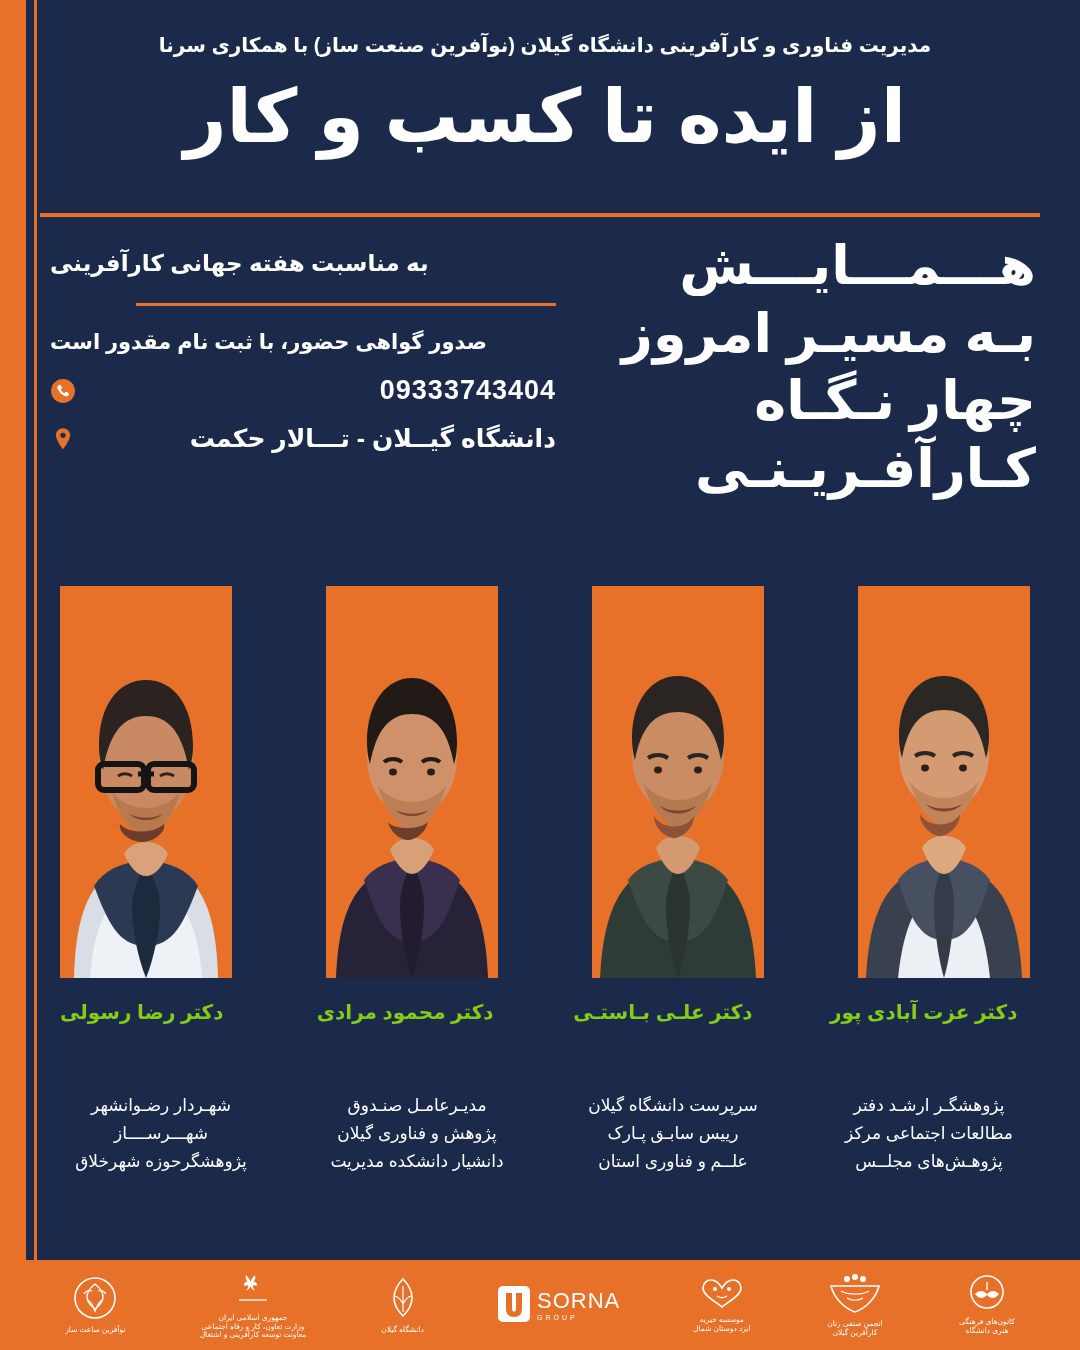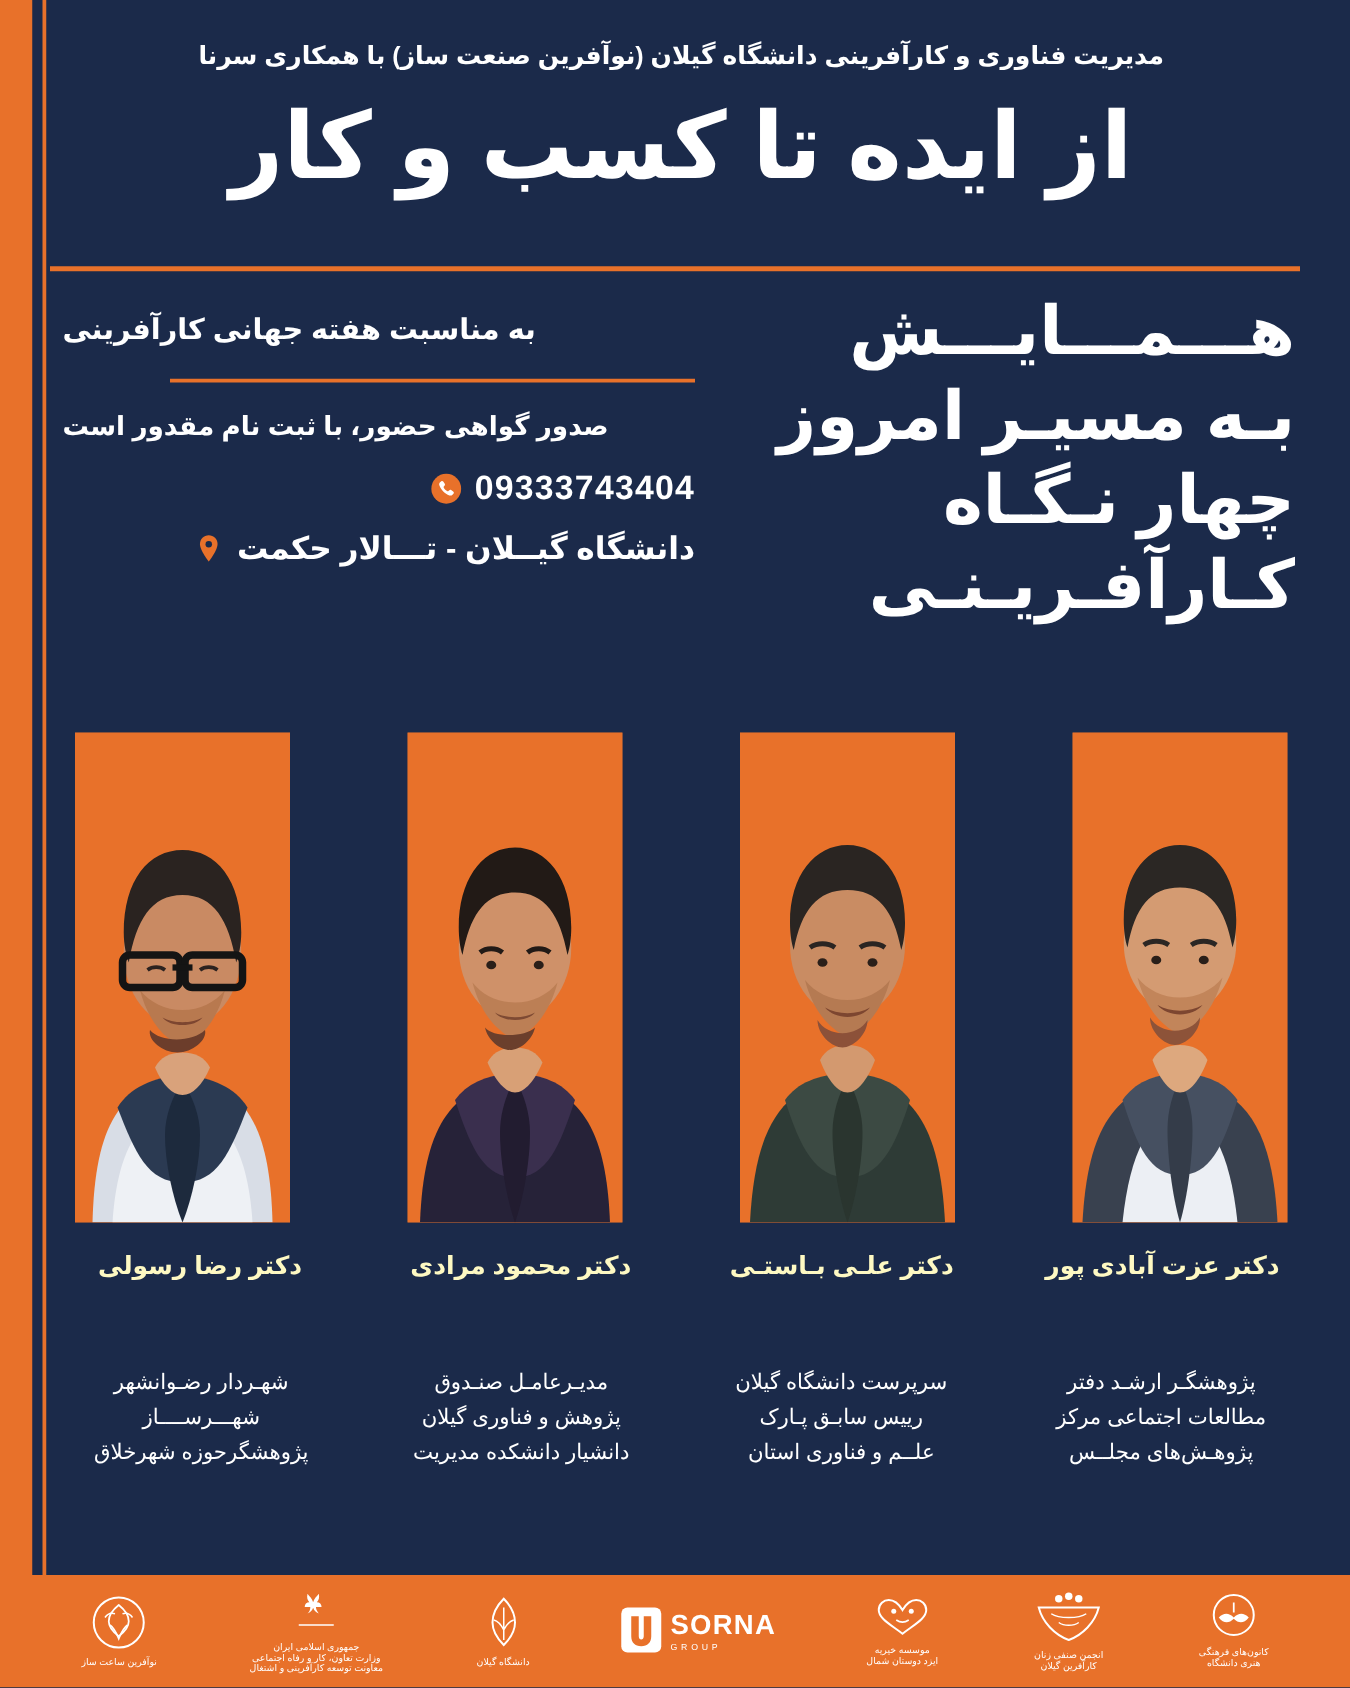--- a/index.html
+++ b/index.html
@@ -75,21 +75,21 @@
     letter-spacing:0.5px; text-align:left;
   }
   .divider-sm {
     height:3px; background:#e8712a; width:420px; margin:22px 0 20px auto;
   }
   .certnote {
     font-size:21px; font-weight:bold; color:#ffffff; letter-spacing:0.5px;
     text-align:left; line-height:1.5;
   }
   .infoline {
-    display:flex; align-items:center; justify-content:flex-end;
+    display:flex; align-items:center; justify-content:space-between;
     flex-direction:row-reverse;
     gap:10px; margin-top:18px;
   }
   .infoline .txt { font-size:25px; font-weight:bold; color:#ffffff; letter-spacing:2px; }
   .infoline.phone .txt { font-size:27px; letter-spacing:1px; direction:ltr; }
   .ico {
     width:26px; height:26px; flex:0 0 26px; display:inline-flex;
     align-items:center; justify-content:center;
   }
   .ico svg { display:block; }
@@ -103,22 +103,22 @@
   .ph {
     width:172px; height:392px; background:#e8712a; overflow:hidden; position:relative;
   }
   .ph svg { position:absolute; inset:0; width:100%; height:100%; }
 
   .names {
     position:absolute; top:1000px; left:60px; right:50px; height:40px;
     display:flex; flex-direction:row-reverse; justify-content:space-between;
   }
   .nm {
-    width:200px; text-align:center; font-size:20px; font-weight:bold;
-    color:#fef9c3; letter-spacing:2px; direction:rtl;
+    width:200px; text-align:left; font-size:20px; font-weight:bold;
+    color:#84cc16; letter-spacing:2px; direction:rtl;
   }
   .roles {
     position:absolute; top:1092px; left:56px; right:46px; height:120px;
     display:flex; flex-direction:row-reverse; justify-content:space-between;
   }
   .rl {
     width:210px; text-align:center; font-size:17px; color:#ffffff;
     line-height:1.65; letter-spacing:2px; direction:rtl;
   }
 
@@ -134,21 +134,21 @@
   }
   .logo {
     display:flex; flex-direction:column; align-items:center; justify-content:center;
     color:#ffffff; font-size:8px; line-height:1.15; text-align:center;
     max-width:120px;
   }
   .logo .mark { display:block; }
   .logo .cap { margin-top:2px; font-size:7.5px; letter-spacing:0; }
   .logo.sorna { color:#ffffff; }
   .sorna-wrap { display:flex; flex-direction:row-reverse; align-items:center; gap:6px; }
-  .sorna-text { font-size:22px; font-weight:bold; letter-spacing:1px; font-family:"Liberation Sans", sans-serif; }
+  .sorna-text { font-size:22px; font-weight:normal; letter-spacing:1px; font-family:"Liberation Sans", sans-serif; }
   .sorna-sub { font-size:7px; letter-spacing:3px; }
 </style>
 </head>
 <body>
 
 <div class="poster">
 
   <div class="left-strip"></div>
   <div class="left-strip-inner"></div>
   <div class="vline"></div>

